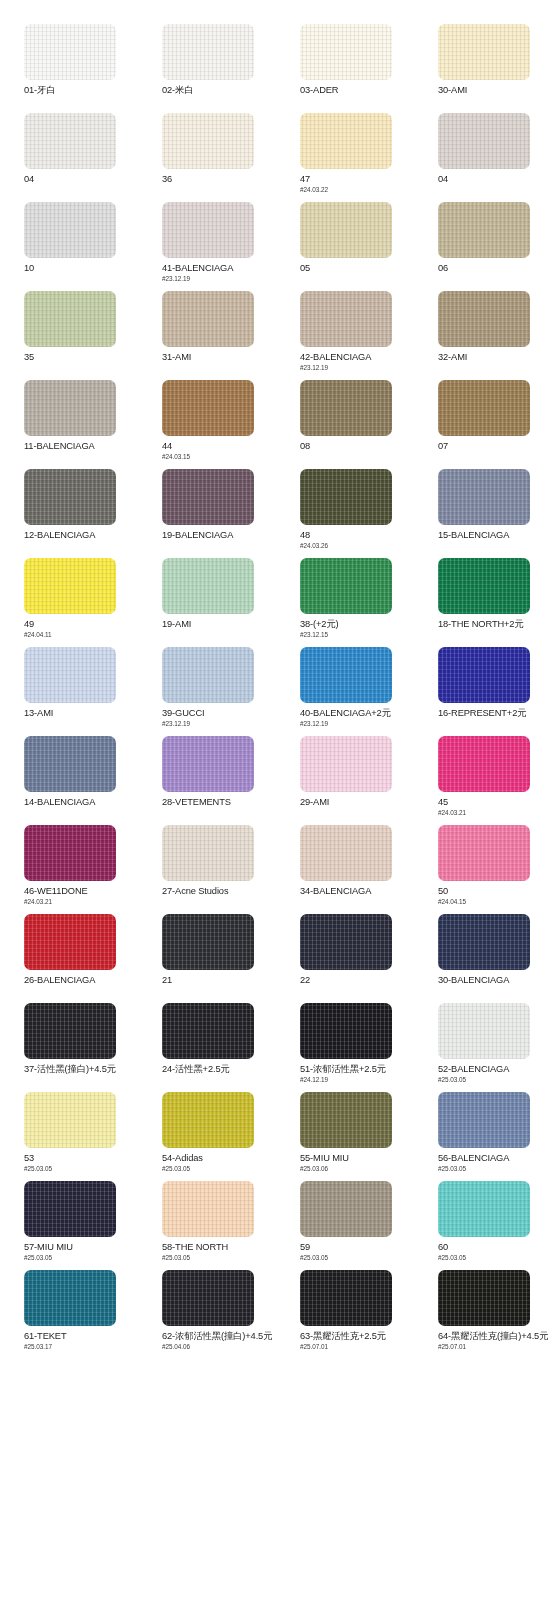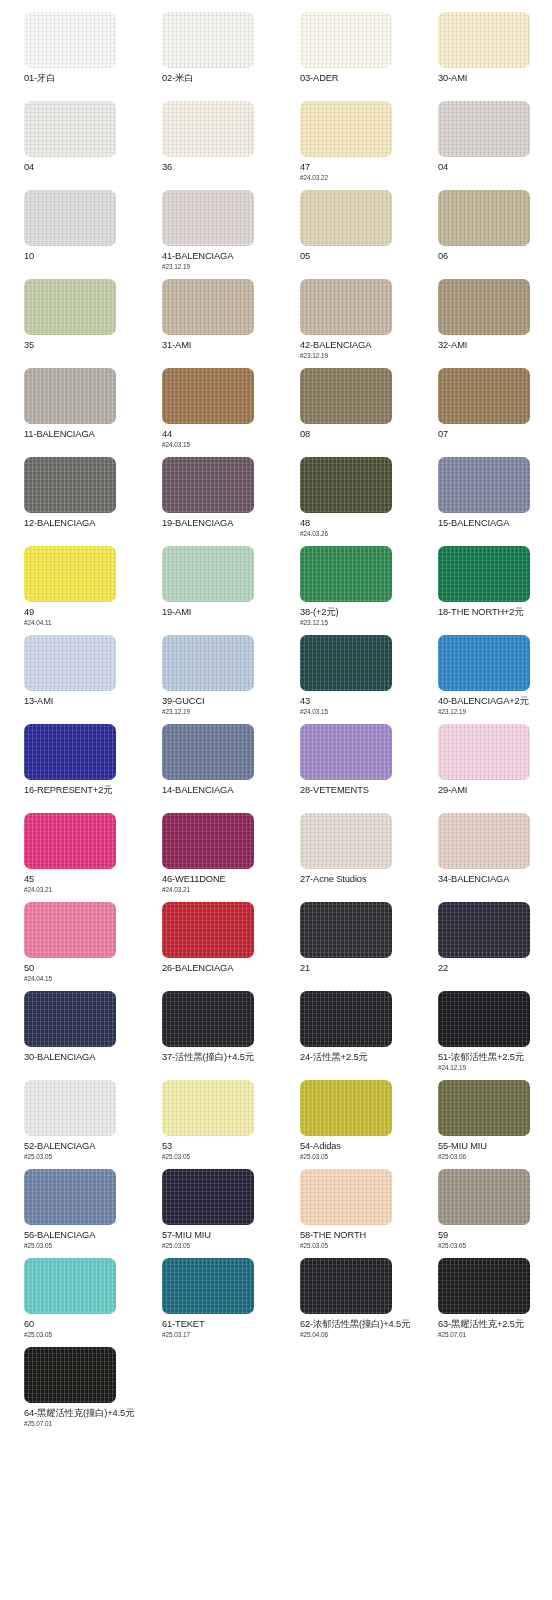--- a/index.html
+++ b/index.html
@@ -15,21 +15,21 @@
     color: #1d1d1f;
     -webkit-font-smoothing: antialiased;
   }
 
   #swatch-grid {
     width: 552px;
     display: grid;
     grid-template-columns: repeat(4, 138px);
     grid-auto-rows: 89px;
     align-content: start;
-    padding-top: 12px;
+    padding-top: 24px;
   }
 
   .swatch-cell {
     position: relative;
     width: 138px;
     height: 89px;
     padding-left: 24px;
   }
 
   .swatch-chip {
@@ -219,25 +219,20 @@
     <div class="swatch-cell">
       <div class="swatch-chip" style="background-color: rgb(204, 215, 236);"></div>
       <div class="swatch-label">13-AMI</div>
     </div>
     <div class="swatch-cell">
       <div class="swatch-chip" style="background-color: rgb(184, 202, 222);"></div>
       <div class="swatch-label">39-GUCCI</div>
       <div class="swatch-date">#23.12.19</div>
     </div>
     <div class="swatch-cell">
-      <div class="swatch-chip" style="background-color: rgb(31, 74, 72);"></div>
-      <div class="swatch-label">43</div>
-      <div class="swatch-date">#24.03.15</div>
-    </div>
-    <div class="swatch-cell">
       <div class="swatch-chip" style="background-color: rgb(43, 135, 201);"></div>
       <div class="swatch-label">40-BALENCIAGA+2元</div>
       <div class="swatch-date">#23.12.19</div>
     </div>
     <div class="swatch-cell">
       <div class="swatch-chip" style="background-color: rgb(42, 42, 158);"></div>
       <div class="swatch-label">16-REPRESENT+2元</div>
     </div>
     <div class="swatch-cell">
       <div class="swatch-chip" style="background-color: rgb(107, 122, 153);"></div>

